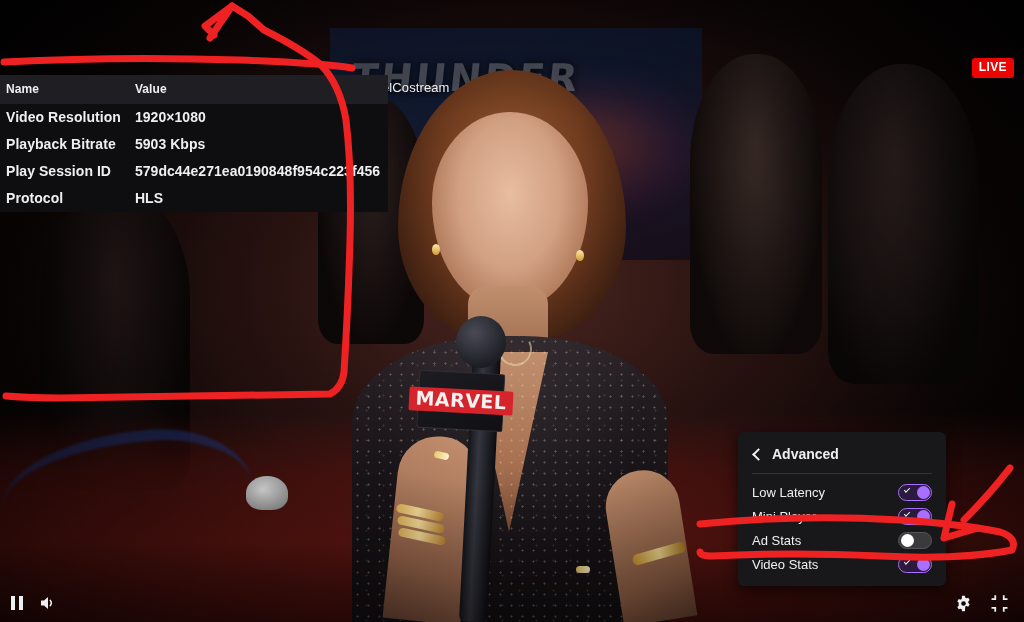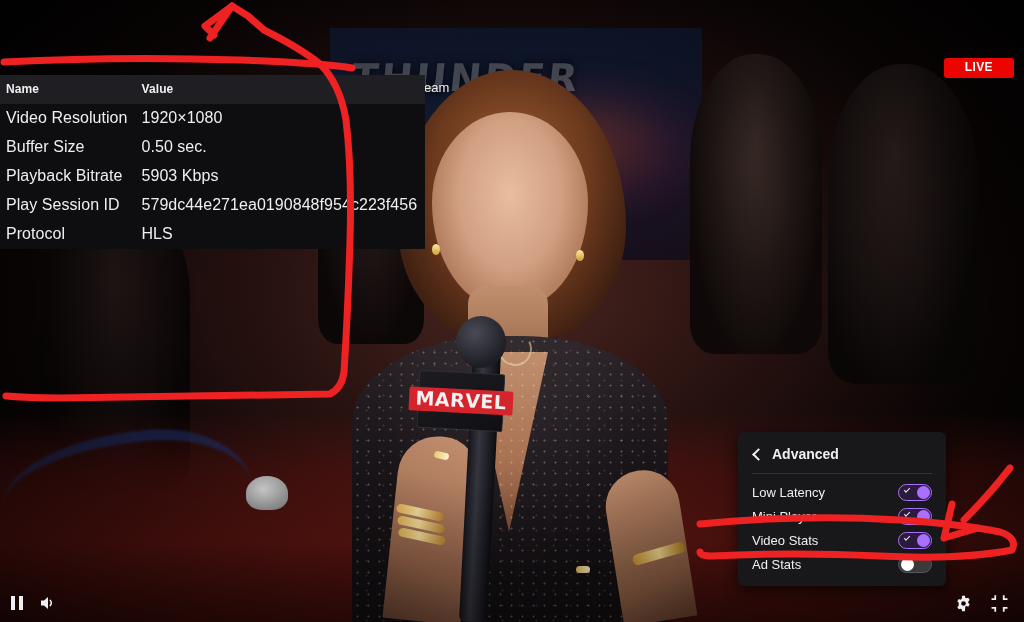--- a/index.html
+++ b/index.html
@@ -228,21 +228,21 @@
 
   
   .live-badge {
     position: absolute;
     right: 10px; top: 58px;
     background: #eb0400;
     color: #fff;
     font-size: 12px;
     font-weight: 700;
     letter-spacing: .4px;
-    padding: 2px 21px 3px;
+    padding: 2px 7px 3px;
     border-radius: 3px;
     line-height: 1.25;
   }
 
   
   .stats-panel {
     position: absolute;
     left: 0; top: 75px;
     width: 306px;
     background: #22c55e;
@@ -255,22 +255,22 @@
     background: #1f1f23;
     font-weight: 700;
     font-size: 12px;
     text-align: left;
     padding: 7px 8px 8px 6px;
     color: #efeff1;
     letter-spacing: .1px;
   }
   .stats-table tbody td {
     padding: 5px 8px 6px 6px;
-    font-weight: 400;
-    font-size: 16px;
+    font-weight: 700;
+    font-size: 14px;
     color: #efeff1;
     letter-spacing: .05px;
     white-space: nowrap;
   }
   .col-name { width: 134px; }
   .stats-table tbody tr { background: #0e0e10; }
 
   
   .settings-menu {
     position: absolute;
@@ -418,24 +418,20 @@
       <thead>
         <tr>
           <th class="col-name">Name</th>
           <th>Value</th>
         </tr>
       </thead>
       <tbody id="stats-body">
           <tr>
             <td class="col-name">Video Resolution</td>
             <td>1920×1080</td>
-          </tr>
-          <tr>
-            <td class="col-name">Buffer Size</td>
-            <td>0.50 sec.</td>
           </tr>
           <tr>
             <td class="col-name">Playback Bitrate</td>
             <td>5903 Kbps</td>
           </tr>
           <tr>
             <td class="col-name">Play Session ID</td>
             <td>579dc44e271ea0190848f954c223f456</td>
           </tr>
           <tr>
@@ -461,29 +457,29 @@
           </span>
         </div>
         <div class="menu-row">
           <span class="menu-row-label">Mini Player</span>
           <span class="toggle on">
             <span class="check"></span>
             <span class="knob"></span>
           </span>
         </div>
         <div class="menu-row">
-          <span class="menu-row-label">Video Stats</span>
-          <span class="toggle on">
-            <span class="check"></span>
+          <span class="menu-row-label">Ad Stats</span>
+          <span class="toggle off">
             <span class="knob"></span>
           </span>
         </div>
         <div class="menu-row">
-          <span class="menu-row-label">Ad Stats</span>
-          <span class="toggle off">
+          <span class="menu-row-label">Video Stats</span>
+          <span class="toggle on">
+            <span class="check"></span>
             <span class="knob"></span>
           </span>
         </div>
       </div>
   </div>
 
   <div class="controls-left">
     <div class="ctrl-btn" title="Pause">
       <svg width="14" height="16" viewBox="0 0 14 16" aria-hidden="true">
         <rect x="1" y="1" width="4" height="14" fill="#efeff1"></rect>

